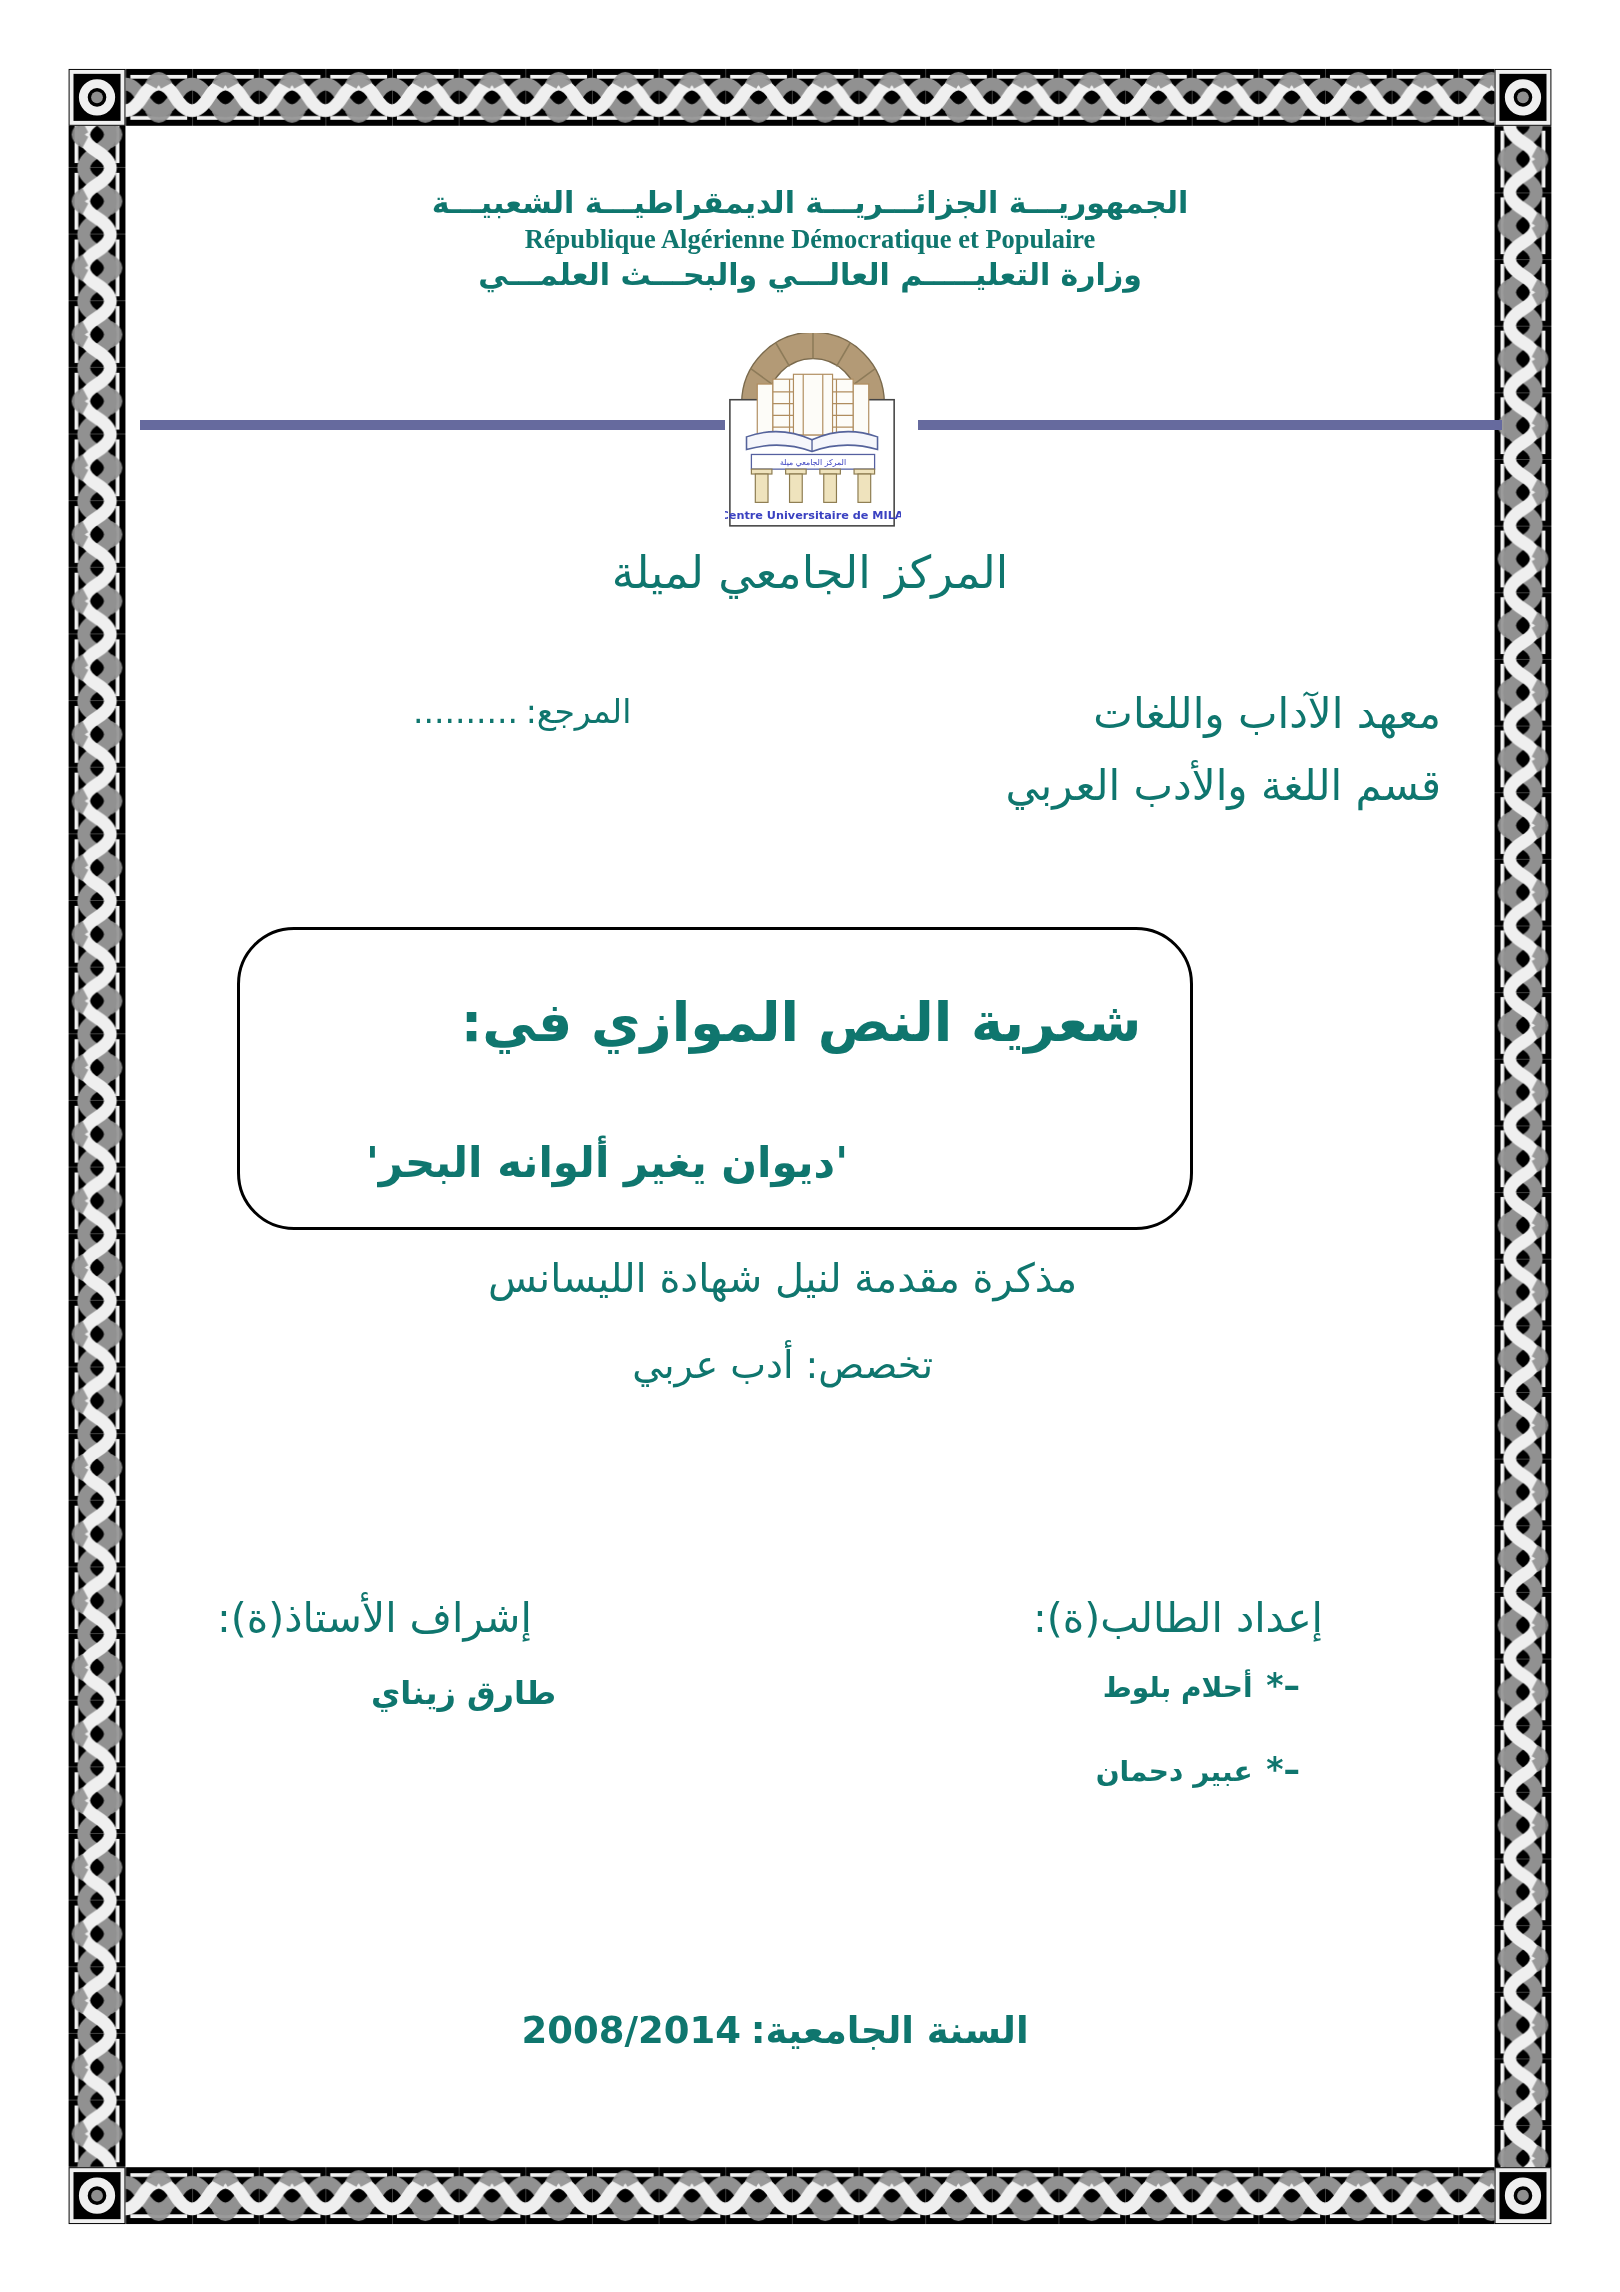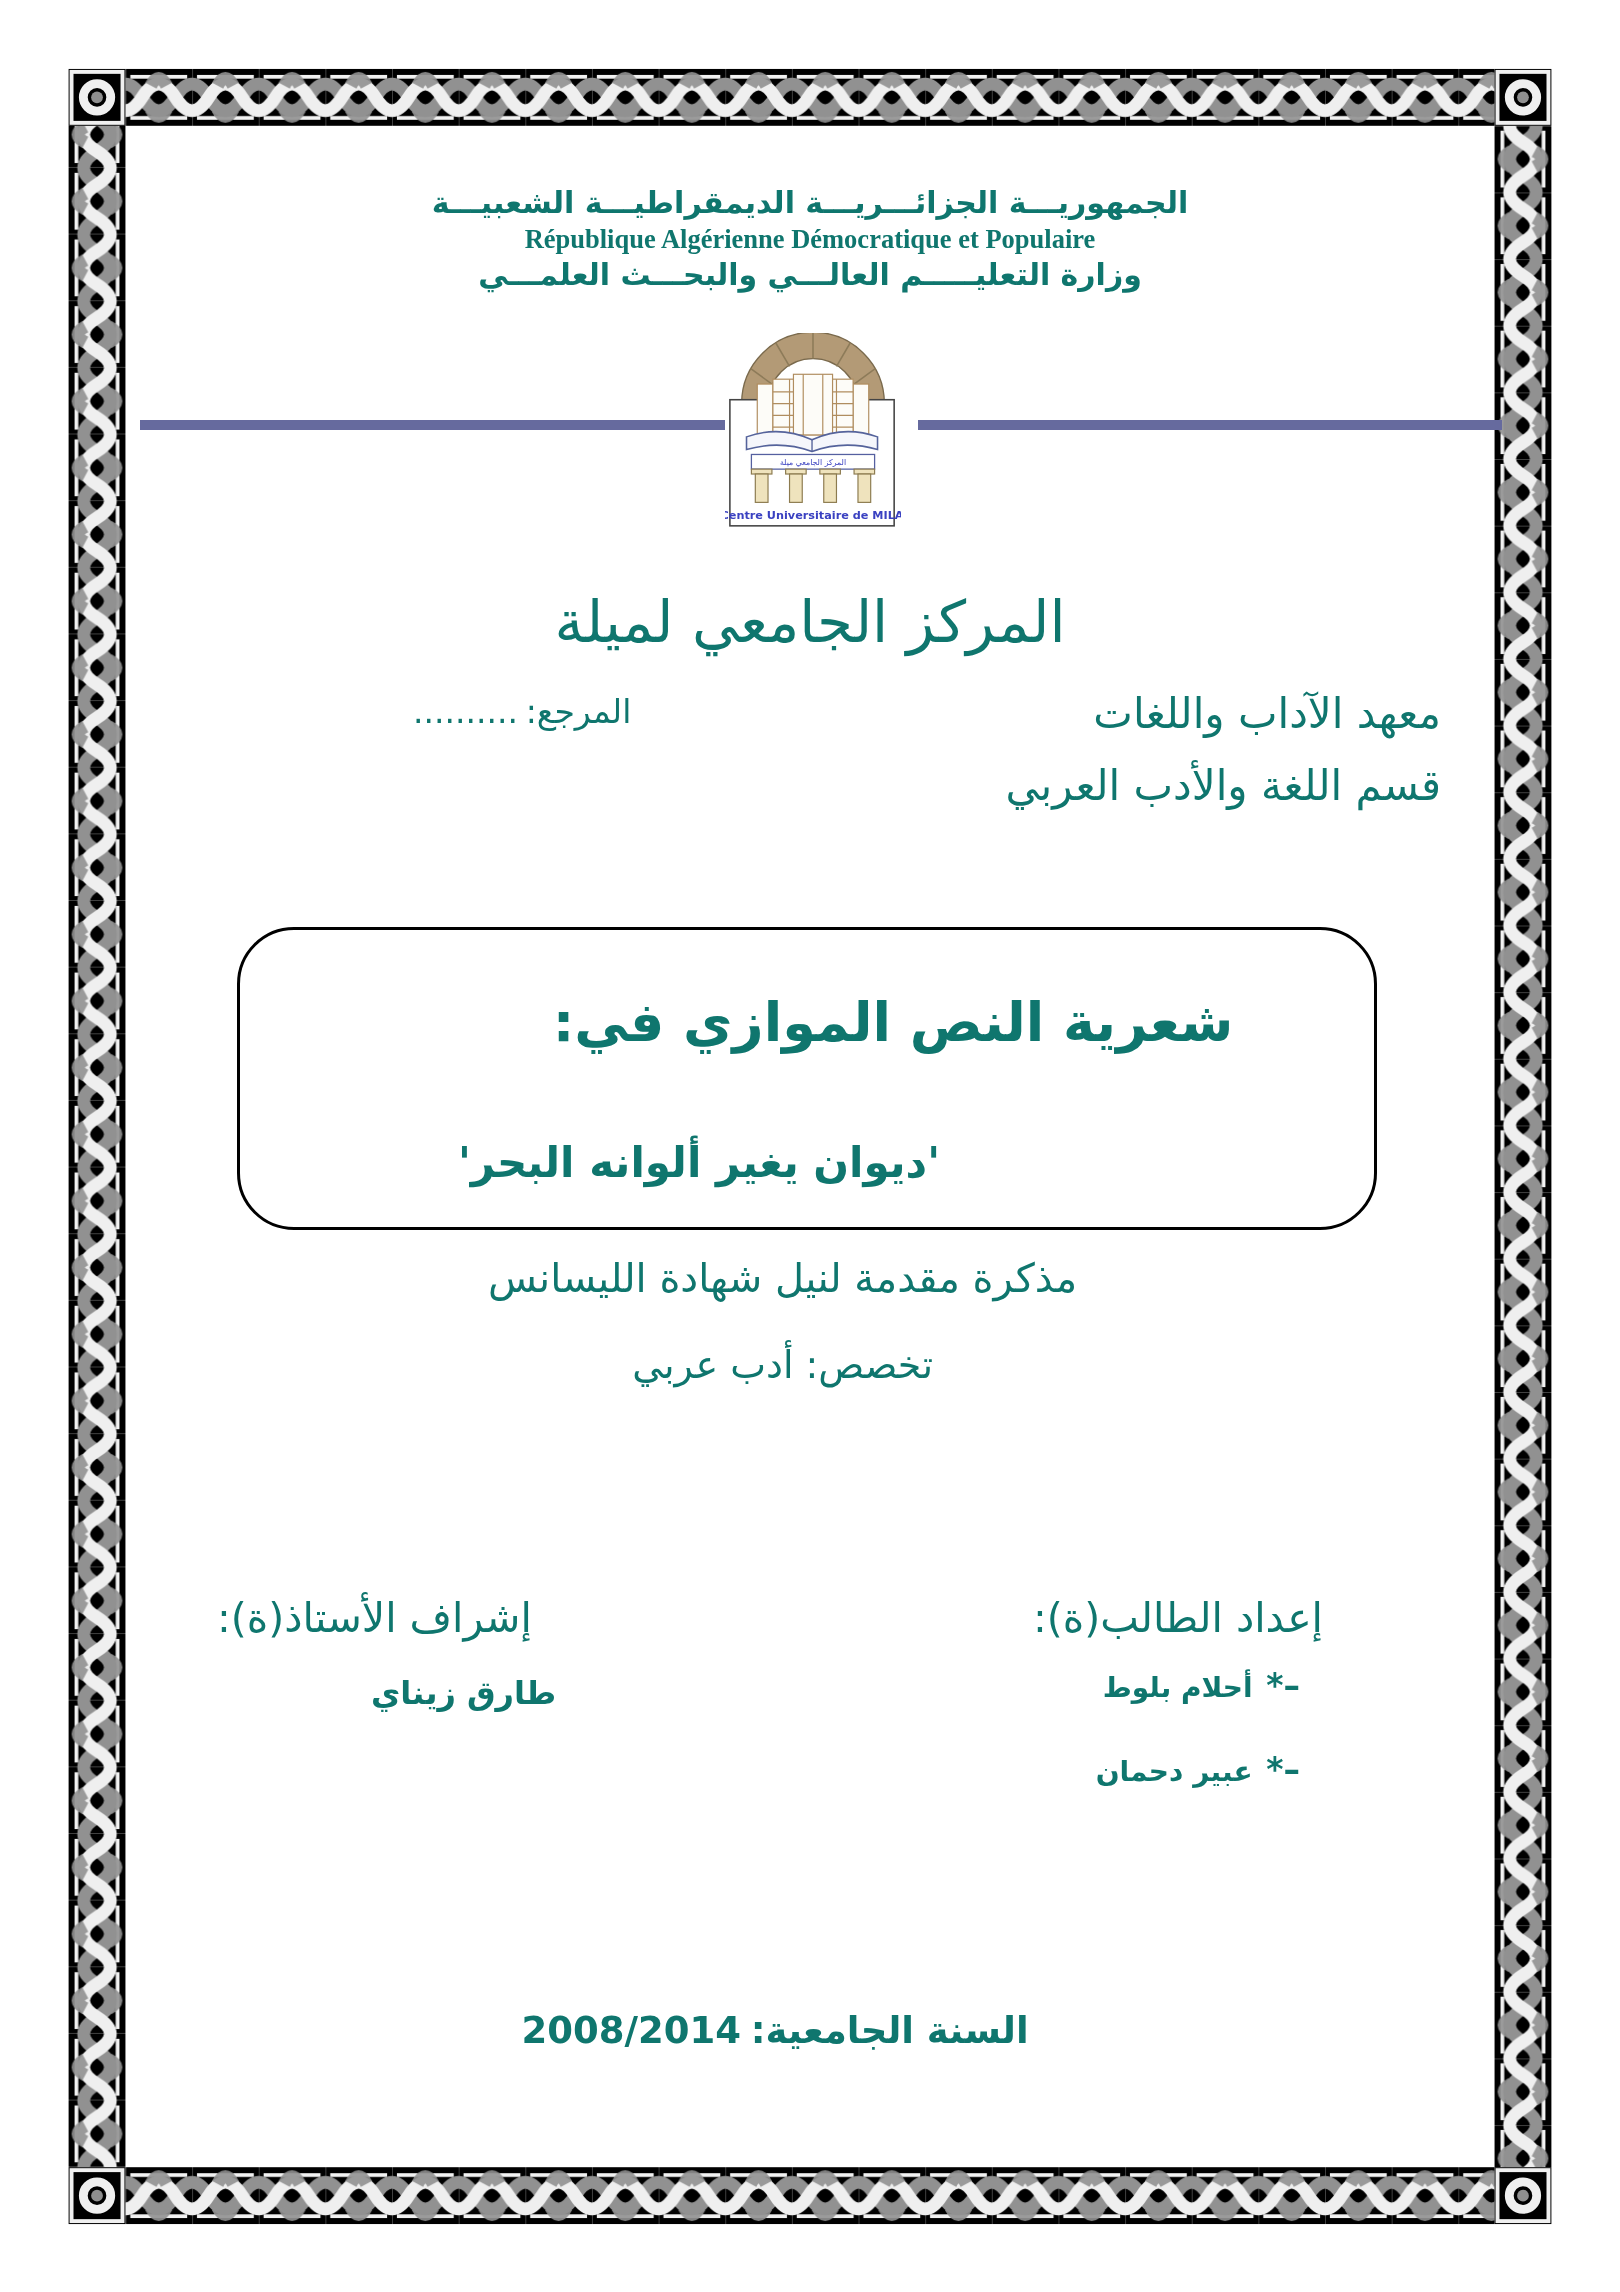--- a/index.html
+++ b/index.html
@@ -15,28 +15,28 @@
   .h-fr{font-family:"Liberation Serif",serif;font-size:26.5px;font-weight:bold;margin:8px 0;letter-spacing:0px;}
   
   .accent-line{position:absolute;top:420px;height:9.8px;background:var(--accent,#666a9e);}
   .accent-left{left:140px;width:585px;}
   .accent-right{left:918px;width:584px;}
   
   .logo{position:absolute;left:725px;top:333px;width:176px;height:196px;}
   .logo-caption{fill:var(--logo-blue,#3a41c1);font-family:"DejaVu Sans",sans-serif;font-size:11.5px;font-weight:bold;}
   .logo-banner-text{fill:var(--logo-blue,#3a41c1);font-family:"DejaVu Sans",sans-serif;font-size:8px;}
   
-  .univ-name{position:absolute;top:588px;left:0;width:100%;text-align:center;
-    direction:rtl;font-size:58px;font-weight:normal;}
+  .univ-name{position:absolute;top:546px;left:0;width:100%;text-align:center;
+    direction:rtl;font-size:45px;font-weight:normal;}
   
   .affiliation{position:absolute;top:678px;right:179px;text-align:right;direction:rtl;
     font-size:42px;line-height:1.72;}
   .reference{position:absolute;top:692px;left:413px;direction:rtl;font-size:33px;display:flex;gap:7.8px;}
   
-  .title-box{position:absolute;left:237px;top:927px;width:1140px;height:303px;
+  .title-box{position:absolute;left:237px;top:927px;width:956px;height:303px;
     border:3.9px solid #000;border-radius:57px;box-sizing:border-box;}
   .title-line{position:absolute;width:100%;text-align:center;direction:rtl;font-weight:bold;}
   .title-line1{top:61px;left:86px;font-size:54px;}
   .title-line2{top:208px;left:-108px;font-size:42px;}
   
   .subtitle1{position:absolute;top:1255px;left:0;width:100%;text-align:center;direction:rtl;
     font-size:40px;transform:translateX(-27.4px);}
   .subtitle2{position:absolute;top:1343px;left:0;width:100%;text-align:center;direction:rtl;
     font-size:38px;transform:translateX(-27.4px);}
   

